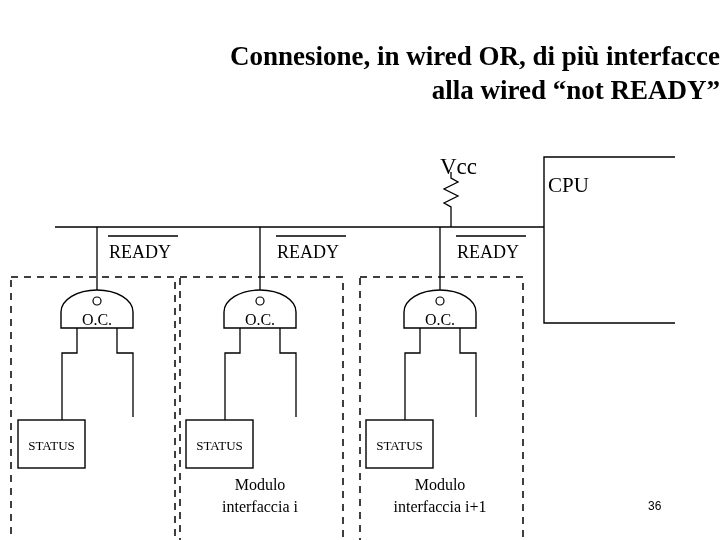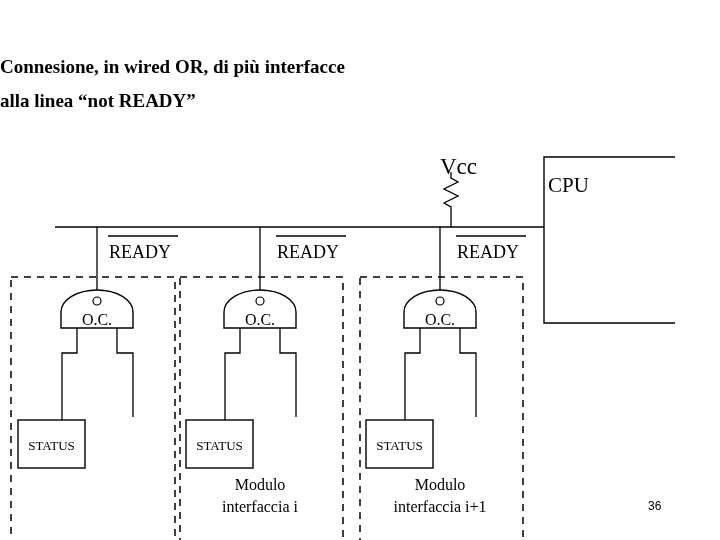--- a/index.html
+++ b/index.html
@@ -11,26 +11,26 @@
     position: relative;
     width: 720px;
     height: 540px;
     background: #ffffff;
     overflow: hidden;
     font-family: "Liberation Serif", "DejaVu Serif", serif;
   }
   #title {
     position: absolute;
     left: 0;
-    top: 50px;
+    top: 39px;
     width: 720px;
-    text-align: left;
+    text-align: right;
     font-family: "Liberation Serif", "DejaVu Serif", serif;
     font-weight: bold;
-    font-size: 19px;
+    font-size: 27px;
     line-height: 34px;
     color: #000000;
     letter-spacing: 0px;
   }
   #diagram {
     position: absolute;
     left: 0;
     top: 0;
     width: 720px;
     height: 540px;
@@ -83,21 +83,21 @@
     stroke-width: 1.5;
   }
 </style>
 </head>
 <body>
 
 <div id="slide">
 
   <div id="title">
     <div>Connesione, in wired OR, di più interfacce</div>
-    <div>alla linea “not READY”</div>
+    <div>alla wired “not READY”</div>
   </div>
 
   <svg id="diagram" viewBox="0 0 720 540">
 
     <text class="svg-text t-vcc" x="440" y="174">Vcc</text>
 
     <polyline class="wire" points="451,172 451,178 458,182 444,189 458,196 444,203 451,207 451,227"></polyline>
 
     <line class="bus" x1="55" y1="227" x2="544" y2="227"></line>
 

